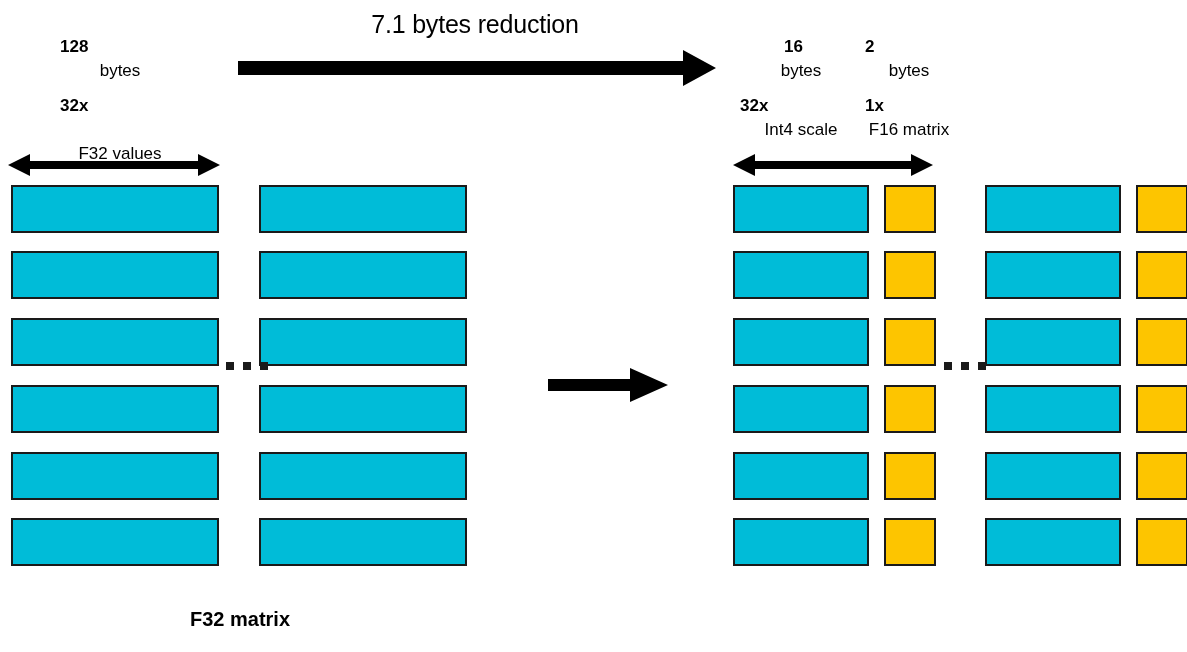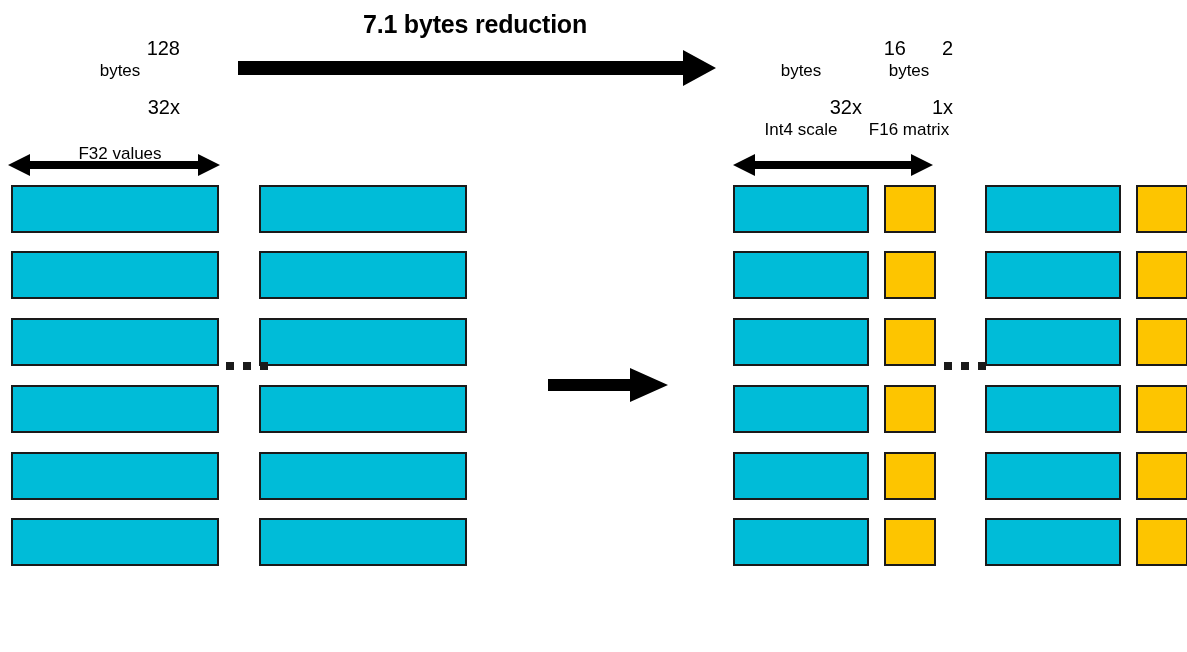--- a/index.html
+++ b/index.html
@@ -16,31 +16,31 @@
     width: 1187px;
     height: 652px;
     background: #ffffff;
     overflow: hidden;
   }
   .abs { position: absolute; }
 
   
   .title-text {
     font-size: 25px;
-    font-weight: bold;
+    font-weight: normal;
     letter-spacing: -0.2px;
     white-space: nowrap;
     text-align: center;
     color: #000;
   }
   .lbl-bold {
-    font-size: 20px;
-    font-weight: normal;
+    font-size: 17px;
+    font-weight: bold;
     white-space: nowrap;
-    text-align: right;
+    text-align: left;
     color: #000;
   }
   .lbl-reg {
     font-size: 17px;
     font-weight: normal;
     white-space: nowrap;
     text-align: center;
     color: #000;
   }
   .caption {
@@ -173,14 +173,15 @@
     <div class="abs cell cell-blue" style="left:985px; top:518px;  width:136px; height:48px;"></div>
 
     <div class="abs cell cell-gold" style="left:1136px; top:185px; width:52px; height:48px;"></div>
     <div class="abs cell cell-gold" style="left:1136px; top:251px; width:52px; height:48px;"></div>
     <div class="abs cell cell-gold" style="left:1136px; top:318px; width:52px; height:48px;"></div>
     <div class="abs cell cell-gold" style="left:1136px; top:385px; width:52px; height:48px;"></div>
     <div class="abs cell cell-gold" style="left:1136px; top:452px; width:52px; height:48px;"></div>
     <div class="abs cell cell-gold" style="left:1136px; top:518px; width:52px; height:48px;"></div>
   </div>
 
+  <div class="abs caption" style="left:110px; top:608px; width:260px;">F32 matrix</div>
 
 </div>
 
 </body></html>

